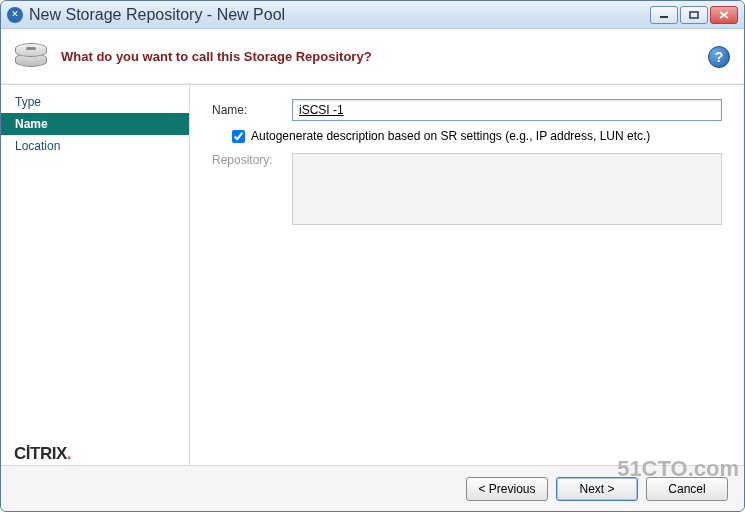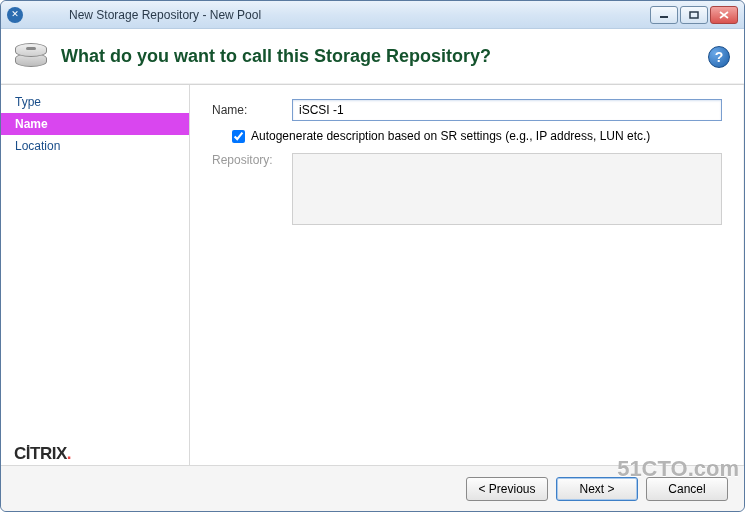--- a/index.html
+++ b/index.html
@@ -39,22 +39,21 @@
     border-radius: 50%;
     margin-right: 6px;
     position: relative;
     display:flex; align-items:center; justify-content:center;
   }
   .titlebar .app-icon::after{
     content:"✕"; color:#fff; font-size:9px; line-height:1;
   }
   .titlebar .title-text {
     color: #2a3a4a;
-    font-size: 12px;
-    margin-left: 40px;
+    font-size: 16px;
   }
   .titlebar .win-controls {
     margin-left: auto;
     display: flex;
     gap: 2px;
   }
   .win-btn {
     width: 28px; height: 18px;
     border: 1px solid #6f8ca8;
     border-radius: 3px;
@@ -94,22 +93,22 @@
     border:1px solid #888;
   }
   .sr-icon .disk.top { top:0; background:linear-gradient(#f0f0f0,#cfcfcf); }
   .sr-icon .disk.bot { top:10px; background:linear-gradient(#e0e0e0,#bdbdbd); }
   .sr-icon .slot {
     position:absolute; top:4px; left:50%; transform:translateX(-50%);
     width:10px; height:3px; background:#888; border-radius:2px;
   }
   .header-title {
     font-weight: bold;
-    font-size: 18px;
-    color: #14532d;
+    font-size: 13px;
+    color: #7f1d1d;
   }
   .help-icon {
     margin-left: auto;
     width: 22px; height: 22px;
     border-radius: 50%;
     background: radial-gradient(circle at 30% 30%, #6aa8e8, #1d5fa8);
     color: #fff;
     font-weight: bold;
     display: flex; align-items: center; justify-content: center;
     font-size: 14px;
@@ -127,21 +126,21 @@
     background: #fff;
     padding-top: 6px;
   }
   .sidebar .step {
     padding: 4px 14px;
     color: #1a4e8a;
     font-size: 12px;
     cursor: default;
   }
   .sidebar .step.active {
-    background: #d946ef;
+    background: #0f766e;
     color: #fff;
     font-weight: bold;
   }
   .content {
     flex: 1;
     padding: 14px 22px 10px 22px;
     position: relative;
   }
   .intro {
     color: #333;
@@ -157,20 +156,21 @@
     color: #333;
   }
   .text-input {
     flex: 1;
     height: 22px;
     border: 1px solid #7a9ecf;
     padding: 10px 6px;
     font-family: inherit;
     font-size: 12px;
     box-shadow: inset 0 1px 2px rgba(122,158,207,0.3);
+    text-decoration: underline;
   }
   .cb-row {
     display: flex;
     align-items: center;
     margin-bottom: 10px;
     padding-left: 20px;
   }
   .cb-row input[type=checkbox] { margin: 0 6px 0 0; }
   .desc-row {
     display: flex;

